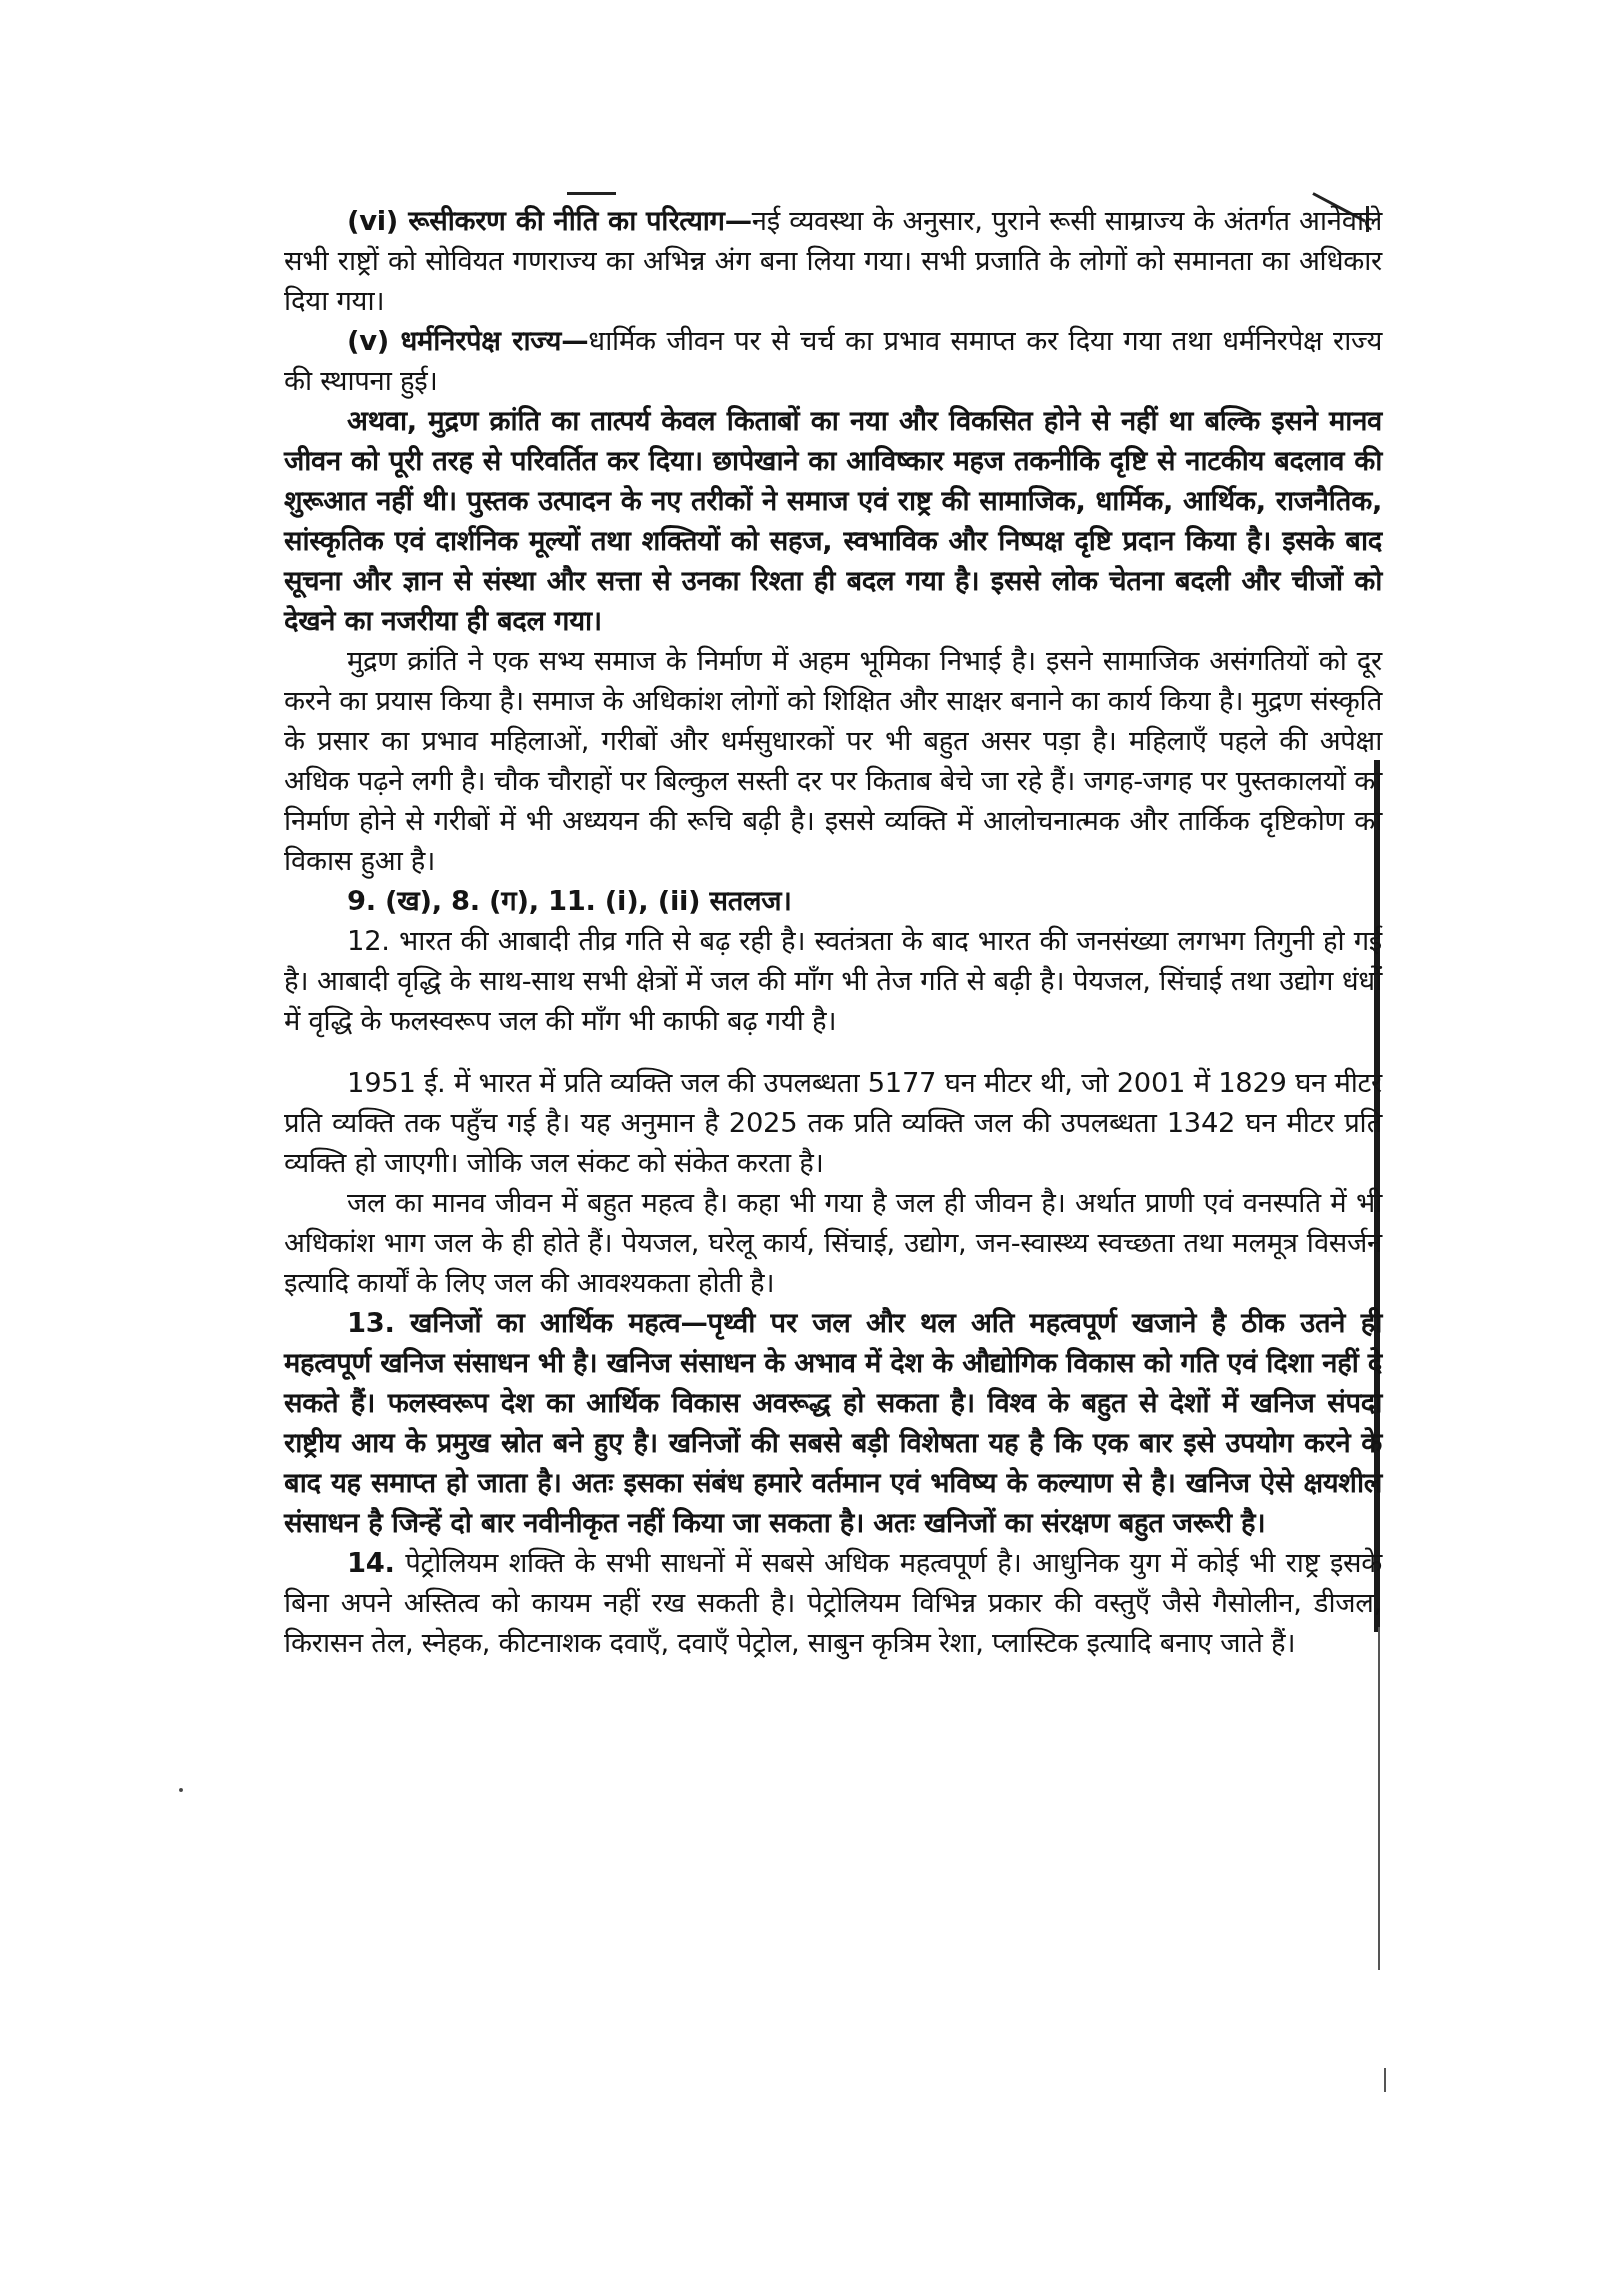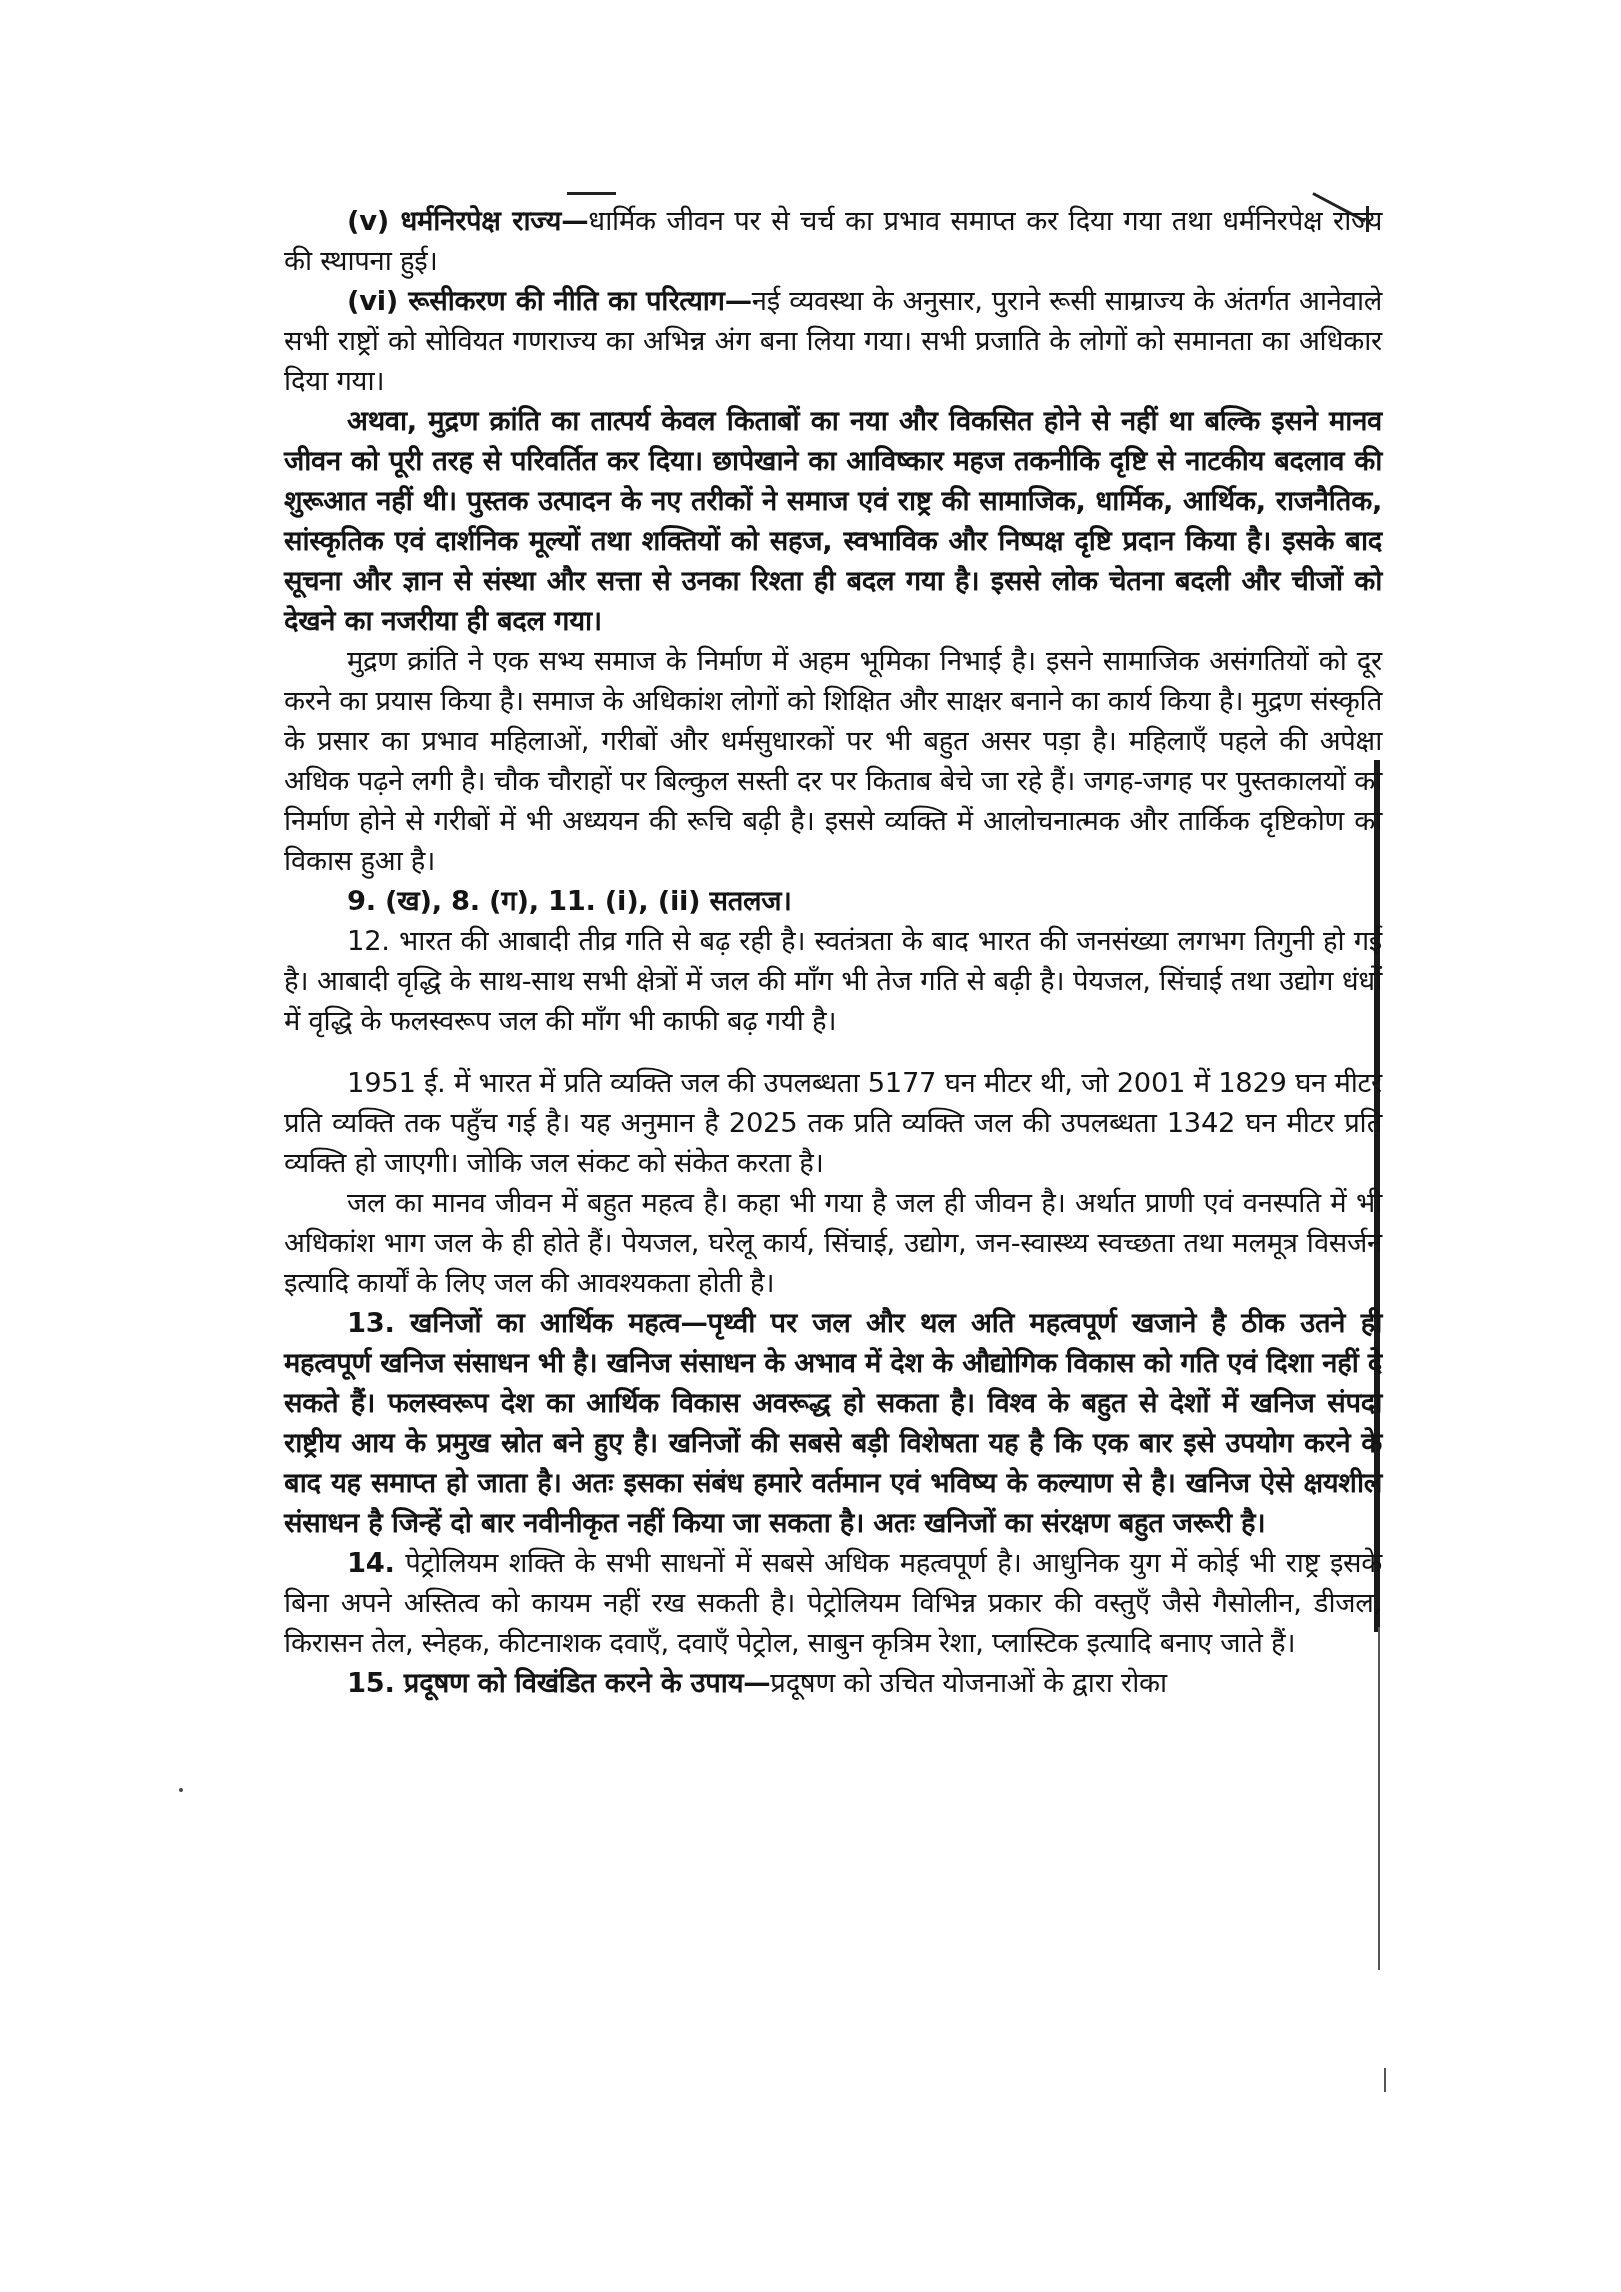--- a/index.html
+++ b/index.html
@@ -99,25 +99,25 @@
 <div class="corner-mark"></div>
 <div class="corner-mark2"></div>
 <div class="binding-line"></div>
 <div class="binding-line2"></div>
 <div class="stray-dot"></div>
 <div class="stray-tick"></div>
 
 <main class="page">
 
   <p class="para">
-    <span class="lead">(v) धर्मनिरपेक्ष राज्य—</span><span>धार्मिक जीवन पर से चर्च का प्रभाव समाप्त कर दिया गया तथा धर्मनिरपेक्ष राज्य की स्थापना हुई।</span>
+    <span class="lead">(vi) रूसीकरण की नीति का परित्याग—</span><span>नई व्यवस्था के अनुसार, पुराने रूसी साम्राज्य के अंतर्गत आनेवाले सभी राष्ट्रों को सोवियत गणराज्य का अभिन्न अंग बना लिया गया। सभी प्रजाति के लोगों को समानता का अधिकार दिया गया।</span>
   </p>
 
   <p class="para">
-    <span class="lead">(vi) रूसीकरण की नीति का परित्याग—</span><span>नई व्यवस्था के अनुसार, पुराने रूसी साम्राज्य के अंतर्गत आनेवाले सभी राष्ट्रों को सोवियत गणराज्य का अभिन्न अंग बना लिया गया। सभी प्रजाति के लोगों को समानता का अधिकार दिया गया।</span>
+    <span class="lead">(v) धर्मनिरपेक्ष राज्य—</span><span>धार्मिक जीवन पर से चर्च का प्रभाव समाप्त कर दिया गया तथा धर्मनिरपेक्ष राज्य की स्थापना हुई।</span>
   </p>
 
   <p class="para bold">
     <span>अथवा, मुद्रण क्रांति का तात्पर्य केवल किताबों का नया और विकसित होने से नहीं था बल्कि इसने मानव जीवन को पूरी तरह से परिवर्तित कर दिया। छापेखाने का आविष्कार महज तकनीकि दृष्टि से नाटकीय बदलाव की शुरूआत नहीं थी। पुस्तक उत्पादन के नए तरीकों ने समाज एवं राष्ट्र की सामाजिक, धार्मिक, आर्थिक, राजनैतिक, सांस्कृतिक एवं दार्शनिक मूल्यों तथा शक्तियों को सहज, स्वभाविक और निष्पक्ष दृष्टि प्रदान किया है। इसके बाद सूचना और ज्ञान से संस्था और सत्ता से उनका रिश्ता ही बदल गया है। इससे लोक चेतना बदली और चीजों को देखने का नजरीया ही बदल गया।</span>
   </p>
 
   <p class="para">
     <span>मुद्रण क्रांति ने एक सभ्य समाज के निर्माण में अहम भूमिका निभाई है। इसने सामाजिक असंगतियों को दूर करने का प्रयास किया है। समाज के अधिकांश लोगों को शिक्षित और साक्षर बनाने का कार्य किया है। मुद्रण संस्कृति के प्रसार का प्रभाव महिलाओं, गरीबों और धर्मसुधारकों पर भी बहुत असर पड़ा है। महिलाएँ पहले की अपेक्षा अधिक पढ़ने लगी है। चौक चौराहों पर बिल्कुल सस्ती दर पर किताब बेचे जा रहे हैं। जगह-जगह पर पुस्तकालयों का निर्माण होने से गरीबों में भी अध्ययन की रूचि बढ़ी है। इससे व्यक्ति में आलोचनात्मक और तार्किक दृष्टिकोण का विकास हुआ है।</span>
   </p>
 
@@ -138,18 +138,15 @@
   </p>
 
   <p class="para bold">
     <span class="lead">13. खनिजों का आर्थिक महत्व—</span><span>पृथ्वी पर जल और थल अति महत्वपूर्ण खजाने है ठीक उतने ही महत्वपूर्ण खनिज संसाधन भी है। खनिज संसाधन के अभाव में देश के औद्योगिक विकास को गति एवं दिशा नहीं दे सकते हैं। फलस्वरूप देश का आर्थिक विकास अवरूद्ध हो सकता है। विश्व के बहुत से देशों में खनिज संपदा राष्ट्रीय आय के प्रमुख स्रोत बने हुए है। खनिजों की सबसे बड़ी विशेषता यह है कि एक बार इसे उपयोग करने के बाद यह समाप्त हो जाता है। अतः इसका संबंध हमारे वर्तमान एवं भविष्य के कल्याण से है। खनिज ऐसे क्षयशील संसाधन है जिन्हें दो बार नवीनीकृत नहीं किया जा सकता है। अतः खनिजों का संरक्षण बहुत जरूरी है।</span>
   </p>
 
   <p class="para">
     <span class="lead">14.</span><span> पेट्रोलियम शक्ति के सभी साधनों में सबसे अधिक महत्वपूर्ण है। आधुनिक युग में कोई भी राष्ट्र इसके बिना अपने अस्तित्व को कायम नहीं रख सकती है। पेट्रोलियम विभिन्न प्रकार की वस्तुएँ जैसे गैसोलीन, डीजल, किरासन तेल, स्नेहक, कीटनाशक दवाएँ, दवाएँ पेट्रोल, साबुन कृत्रिम रेशा, प्लास्टिक इत्यादि बनाए जाते हैं।</span>
   </p>
 
-  <p class="para">
-    <span class="lead">15. प्रदूषण को विखंडित करने के उपाय—</span><span>प्रदूषण को उचित योजनाओं के द्वारा रोका</span>
-  </p>
 
 </main>
 
 
 </body></html>

